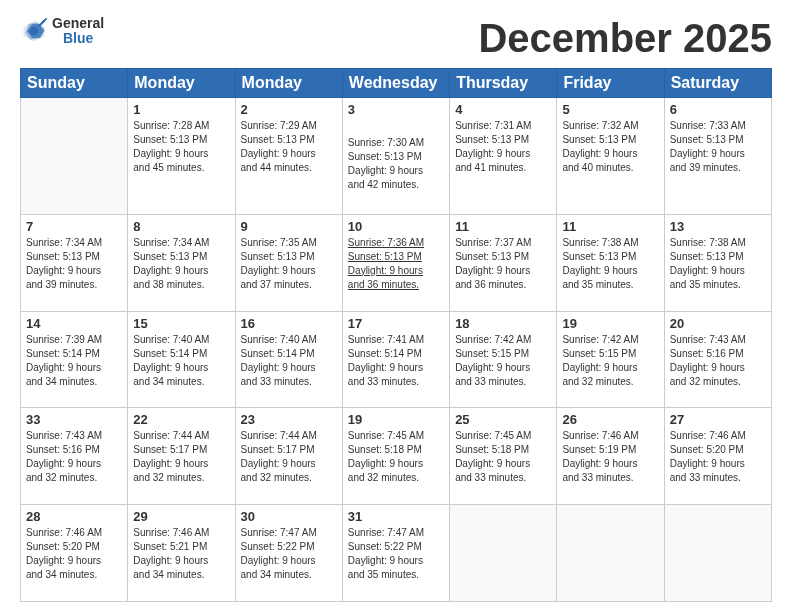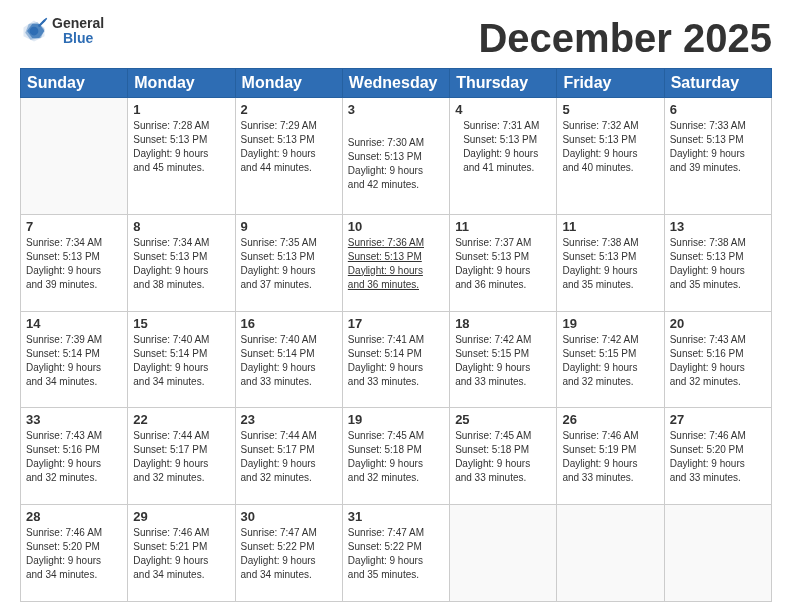--- a/index.html
+++ b/index.html
@@ -156,21 +156,21 @@
           </td>
           <td>
             <div class="day-num">3</div>
             <div class="cell-text" style="white-space: pre-line; margin-top: 19px;">Sunrise: 7:30 AM
 Sunset: 5:13 PM
 Daylight: 9 hours
 and 42 minutes.</div>
           </td>
           <td>
             <div class="day-num">4</div>
-            <div class="cell-text" style="white-space: pre-line; margin-left: 8px;">Sunrise: 7:31 AM
+            <div class="cell-text" style="white-space: pre-line;">Sunrise: 7:31 AM
 Sunset: 5:13 PM
 Daylight: 9 hours
 and 41 minutes.</div>
           </td>
           <td>
             <div class="day-num">5</div>
             <div class="cell-text" style="white-space: pre-line;">Sunrise: 7:32 AM
 Sunset: 5:13 PM
 Daylight: 9 hours
 and 40 minutes.</div>

